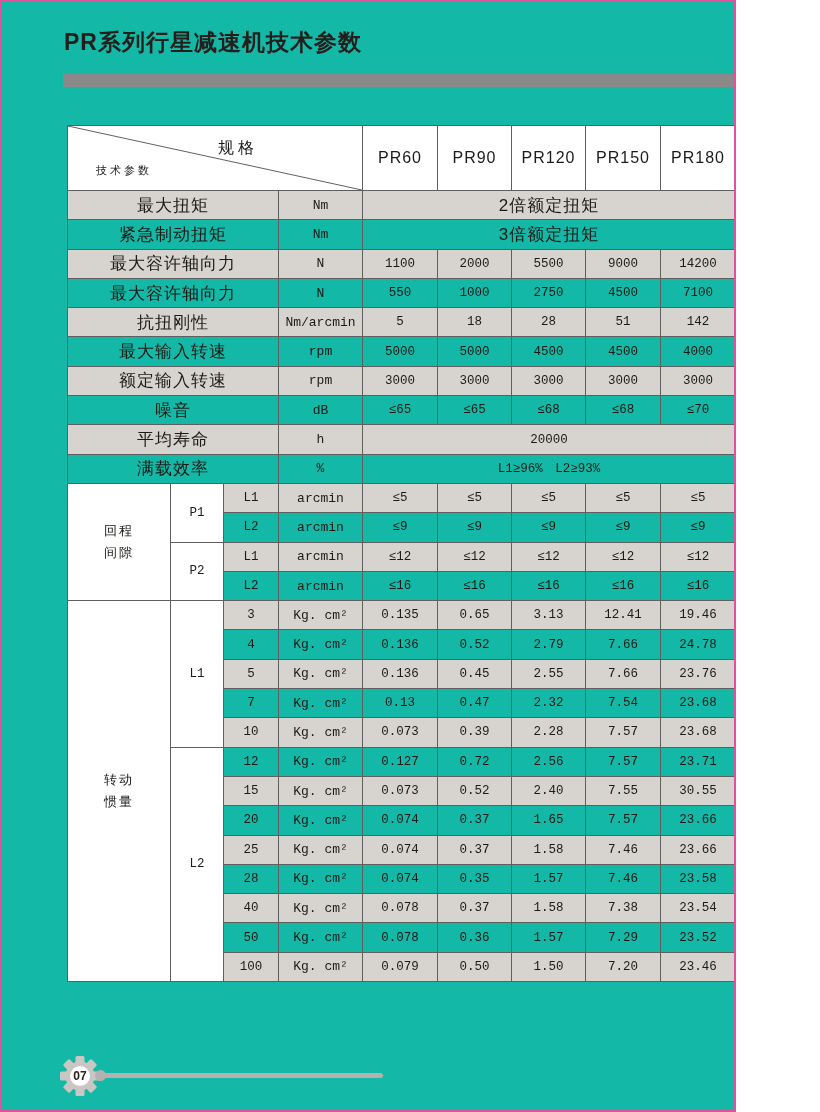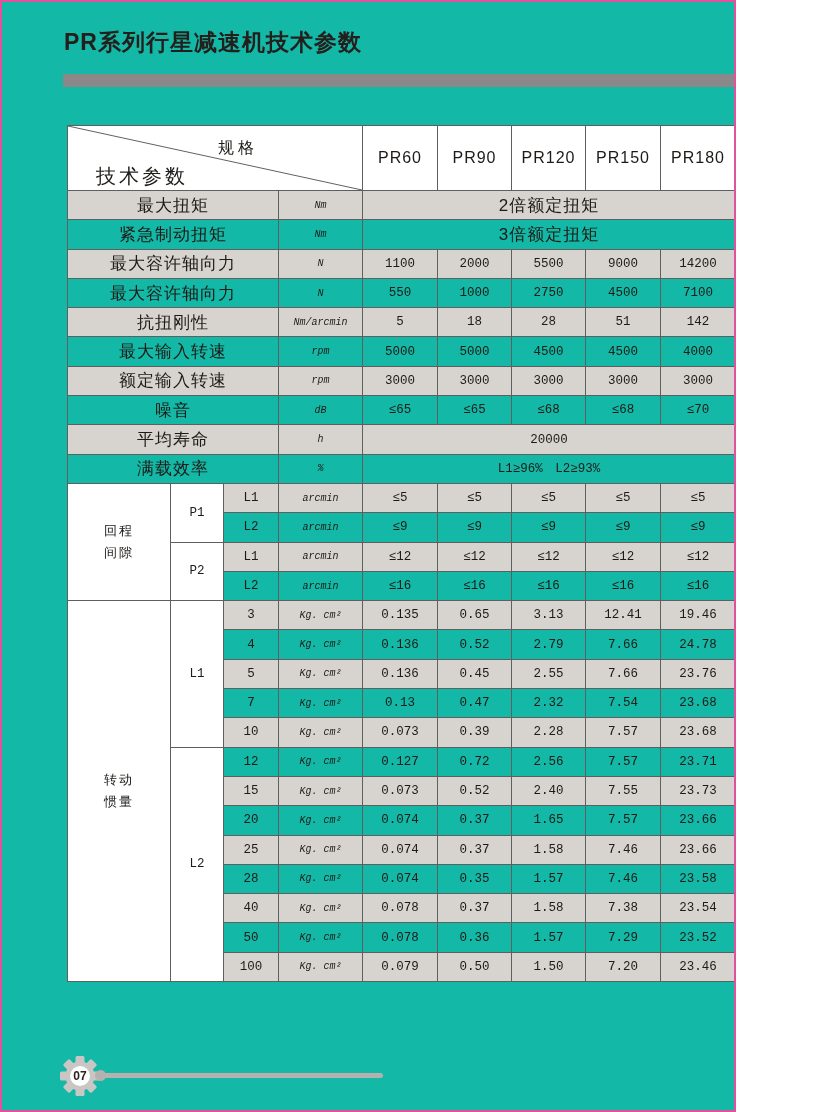--- a/index.html
+++ b/index.html
@@ -31,28 +31,28 @@
   th.model{
     background:#fff;font-family:"Liberation Sans",sans-serif;
     font-size:16px;font-weight:normal;letter-spacing:1px;
   }
   td.diag{position:relative;background:#fff;}
   td.diag svg{position:absolute;left:0;top:0;width:100%;height:100%;}
   td.diag .corner-tr{
     position:absolute;left:150px;top:12px;font-size:16px;letter-spacing:4px;color:#1d1a17;
   }
   td.diag .corner-bl{
-    position:absolute;left:28px;top:37px;font-size:20px;letter-spacing:3px;color:#1d1a17;
+    position:absolute;left:28px;top:37px;font-size:11px;letter-spacing:3px;color:#1d1a17;
   }
   tr.shade td{background:#d7d3ce;}
   td.k-label, td.k-cn-span{font-family:"Liberation Sans",sans-serif;font-size:17px;letter-spacing:1px;}
   td.k-unit, td.k-value, td.k-span-value, td.k-sub, td.k-group{
     font-family:"Liberation Mono","DejaVu Sans Mono",monospace;font-size:12.5px;
   }
-  td.k-unit{font-size:10px;font-style:italic;}
+  td.k-unit{font-size:13px;}
   td.k-group{background:#fff !important;}
   td.k-group-cn{
     background:#fff !important;font-family:"Liberation Sans",sans-serif;
     font-size:13px;letter-spacing:2px;white-space:pre-line;line-height:1.7;
   }
   
   .gear{position:absolute;left:58px;top:1054px;width:44px;height:44px;}
   .footer-dot{
     position:absolute;left:95px;top:1070px;width:11px;height:11px;border-radius:50%;background:#b4b1ae;
   }
@@ -268,21 +268,21 @@
           <td class="k-value">7.57</td>
           <td class="k-value">23.71</td>
         </tr>
         <tr class="shade">
           <td class="k-sub">15</td>
           <td class="k-unit">Kg. cm²</td>
           <td class="k-value">0.073</td>
           <td class="k-value">0.52</td>
           <td class="k-value">2.40</td>
           <td class="k-value">7.55</td>
-          <td class="k-value">23.73</td>
+          <td class="k-value">30.55</td>
         </tr>
         <tr>
           <td class="k-sub">20</td>
           <td class="k-unit">Kg. cm²</td>
           <td class="k-value">0.074</td>
           <td class="k-value">0.37</td>
           <td class="k-value">1.65</td>
           <td class="k-value">7.57</td>
           <td class="k-value">23.66</td>
         </tr>

